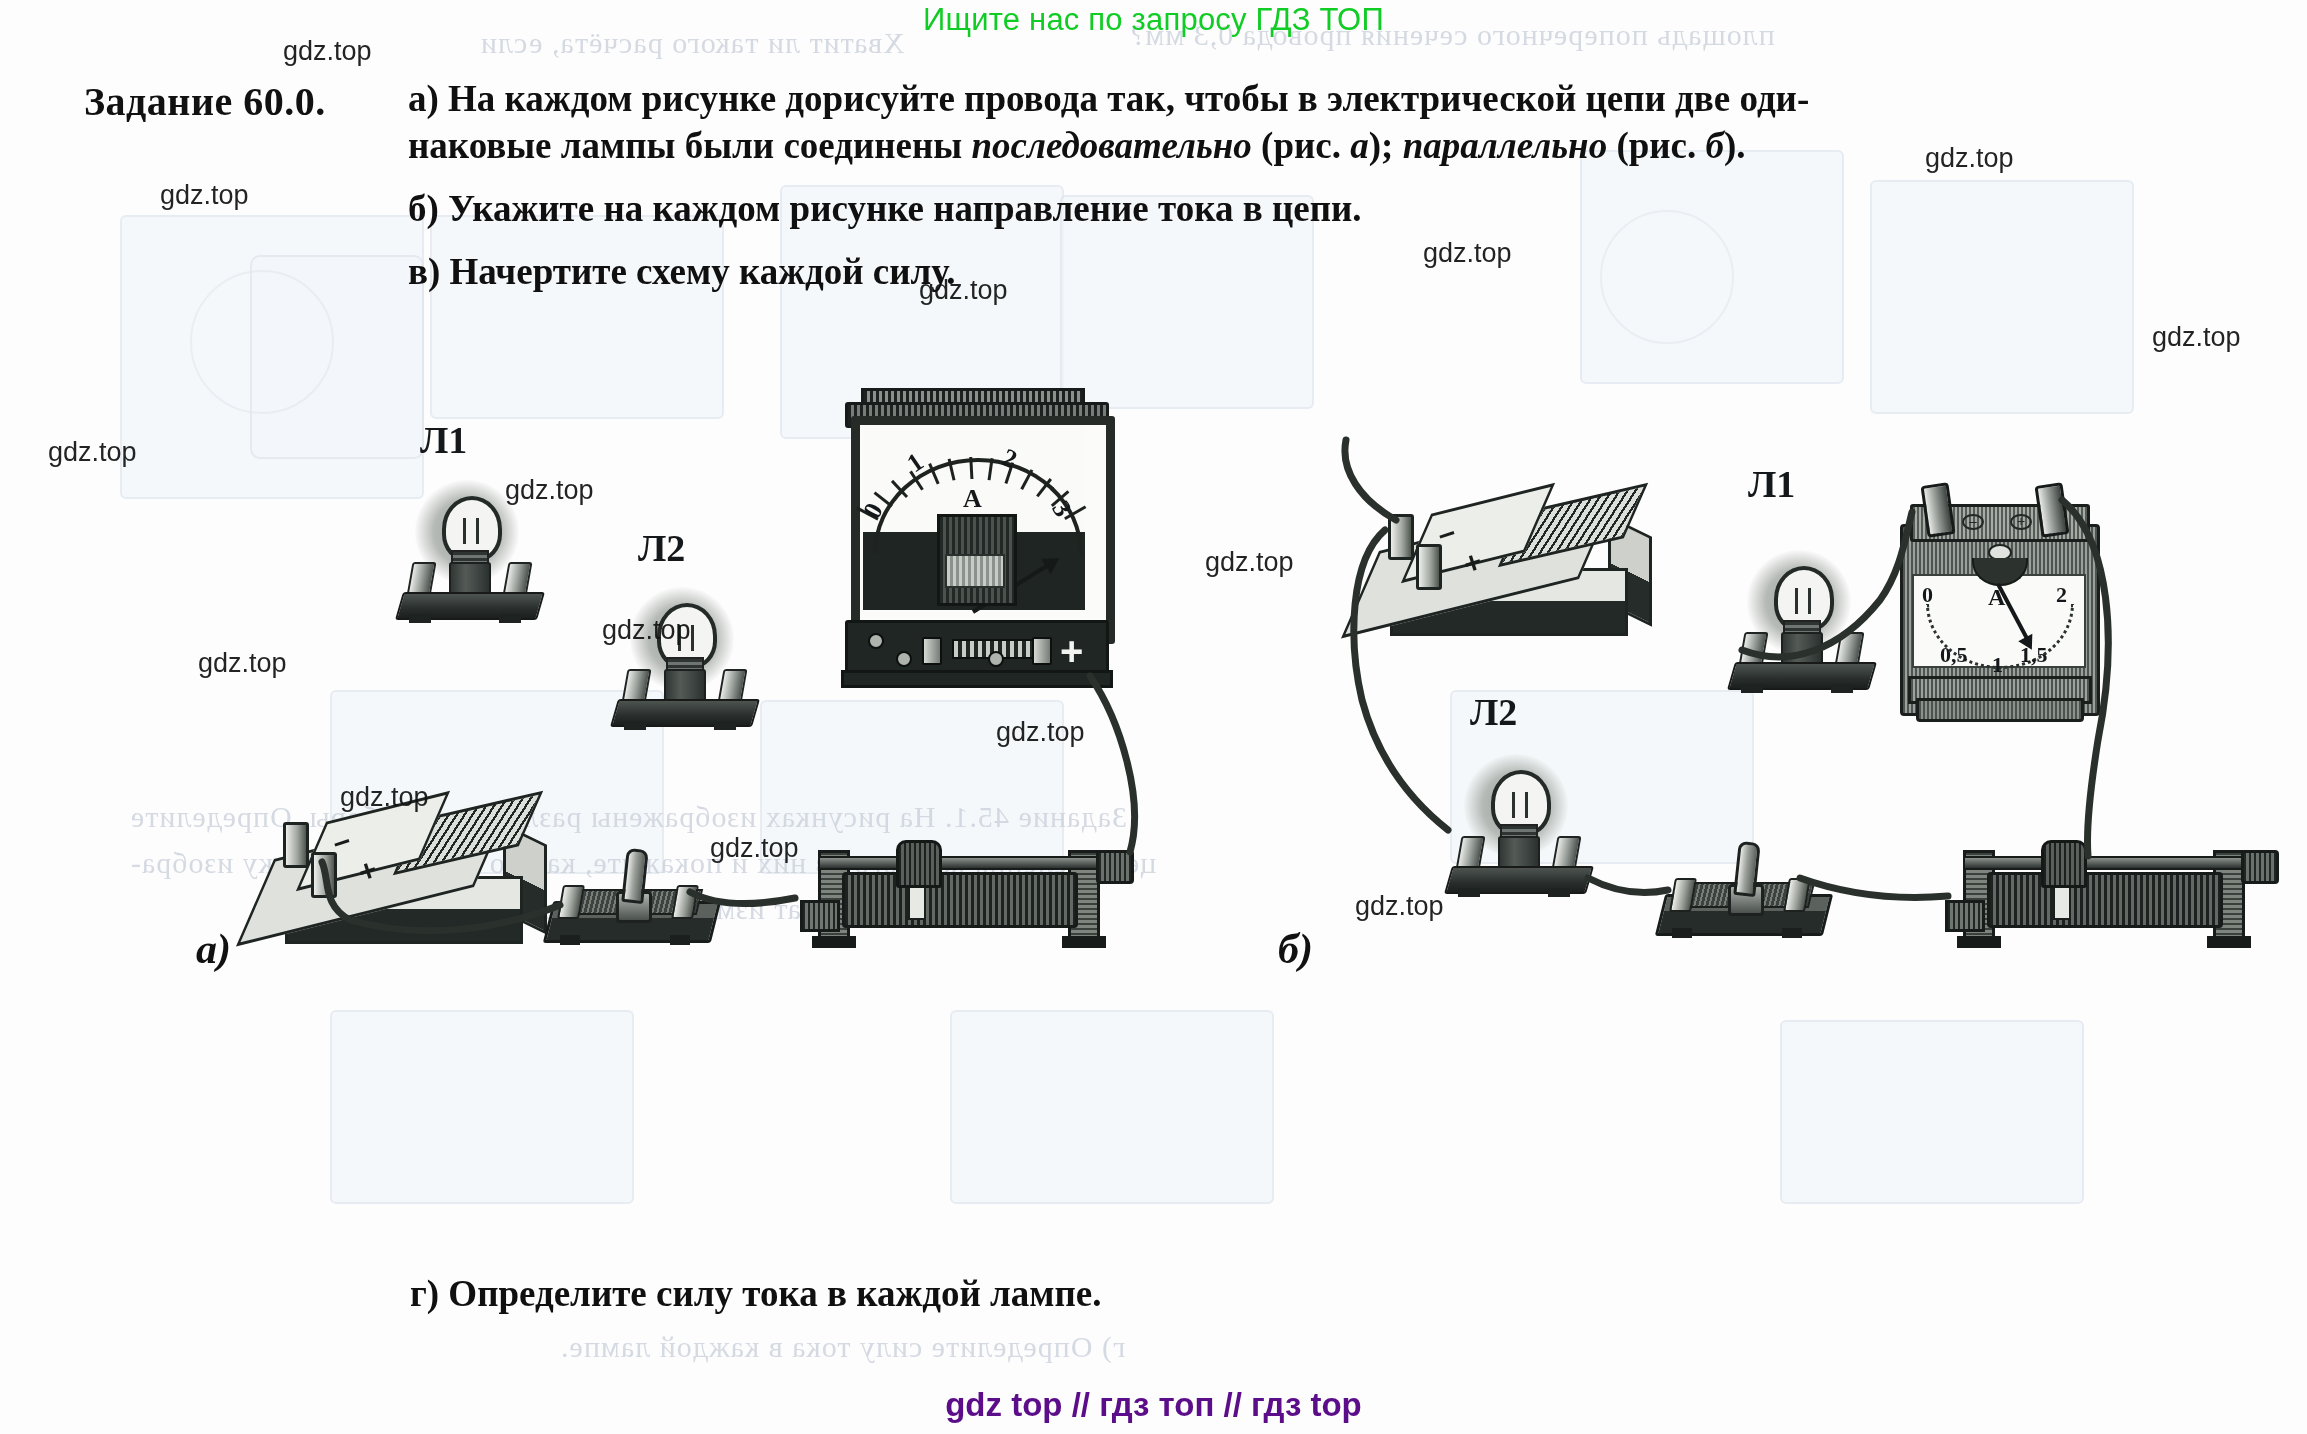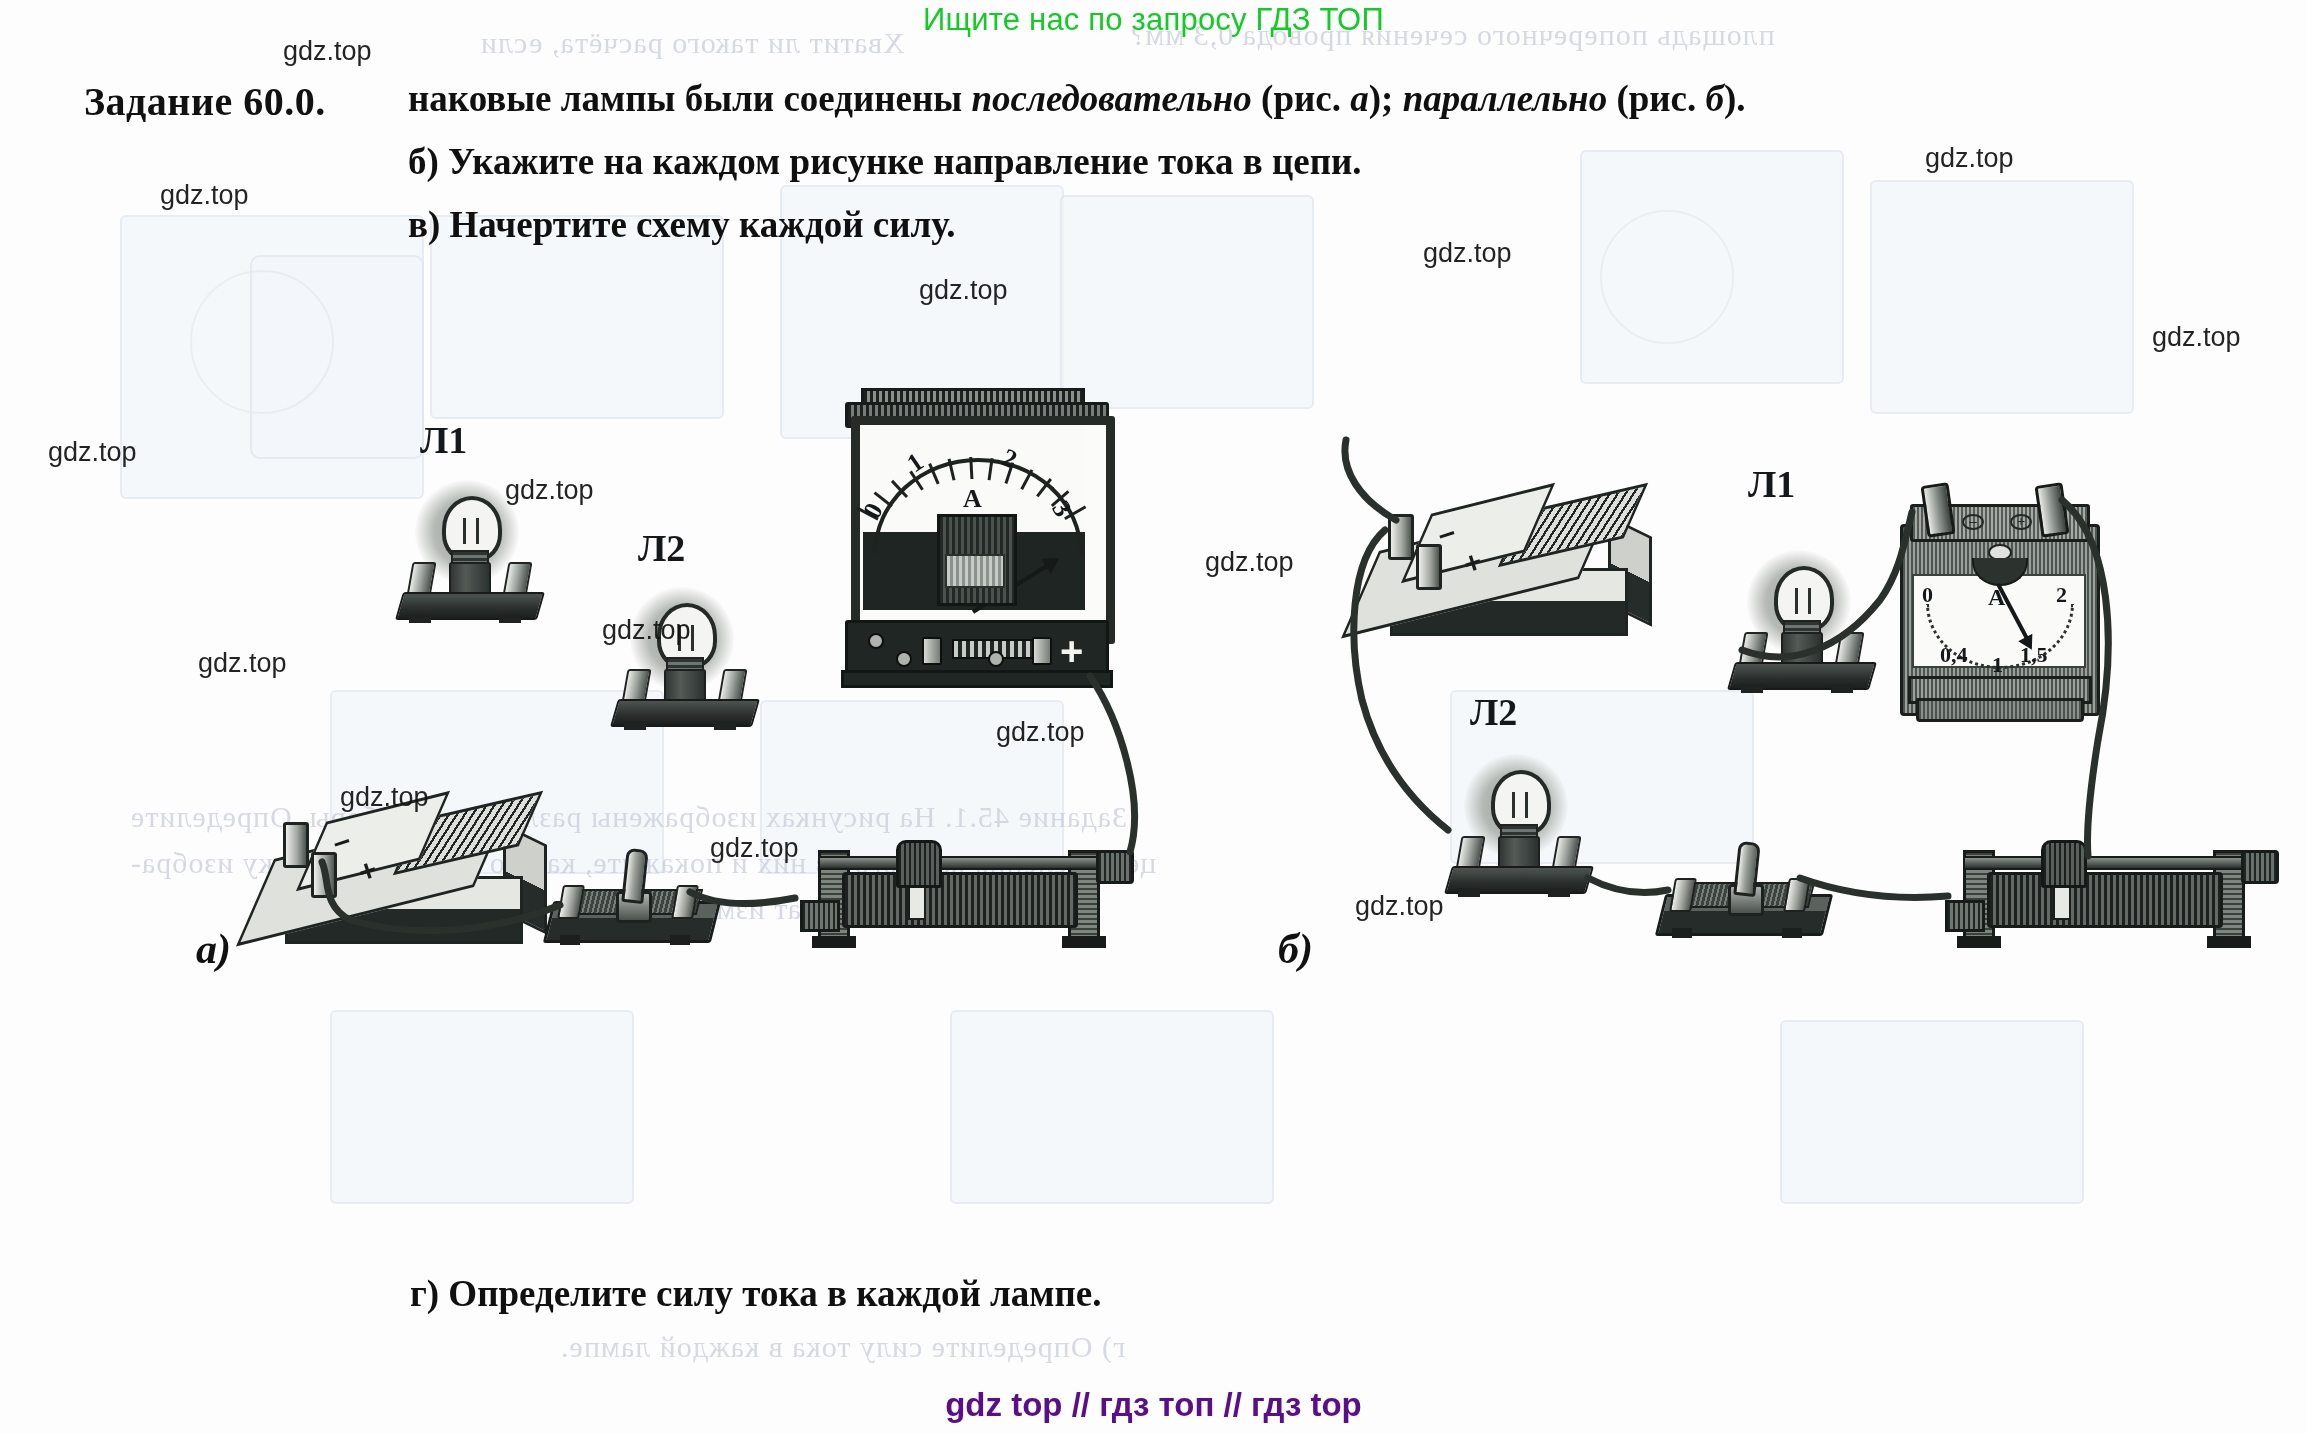--- a/index.html
+++ b/index.html
@@ -549,20 +549,21 @@
     <div class="ghost" style="left:130px;top:800px;">Задание 45.1. На рисунках изображены различные приборы. Определите</div>
     <div class="ghost" style="left:130px;top:846px;">цену деления каждого из них и покажите, как по каждому рисунку изобра-</div>
     <div class="ghost" style="left:420px;top:892px;">жён результат измерения этого прибора</div>
     <div class="ghost" style="left:560px;top:1330px;">г) Определите силу тока в каждой лампе.</div>
   </div>
 
   <div class="promo-top">Ищите нас по запросу ГДЗ ТОП</div>
 
   <div class="task-label">Задание 60.0.</div>
   <div class="task-body">
+    <div class="ln">а) На каждом рисунке дорисуйте провода так, чтобы в электрической цепи две оди-</div>
     <div class="ln"><span>наковые лампы были соединены </span><span class="it">последовательно</span><span> (рис. </span><span class="it">а</span><span>); </span><span class="it">параллельно</span><span> (рис. </span><span class="it">б</span><span>).</span></div>
     <div class="ln sp">б) Укажите на каждом рисунке направление тока в цепи.</div>
     <div class="ln sp">в) Начертите схему каждой силу.</div>
   </div>
   <div class="task-g">г) Определите силу тока в каждой лампе.</div>
 
   <div class="panel-letter" style="left:196px;top:925px;">а)</div>
   <div class="panel-letter" style="left:1278px;top:925px;">б)</div>
 
   <div class="comp-label" style="left:420px;top:418px;">Л1</div>
@@ -746,21 +747,21 @@
     <div class="post r"></div>
     <div class="sym l">–</div>
     <div class="sym r">+</div>
     <div class="screw"></div>
     <div class="face"></div>
     <div class="hub"></div>
     <div class="arcb"></div>
     <div class="needle"></div>
     <div class="unit">A</div>
     <div class="num" style="left:22px;top:82px;">0</div>
-    <div class="num" style="left:40px;top:142px;">0,4</div>
+    <div class="num" style="left:40px;top:142px;">0,5</div>
     <div class="num" style="left:92px;top:152px;">1</div>
     <div class="num" style="left:120px;top:142px;">1,5</div>
     <div class="num" style="left:156px;top:82px;">2</div>
     <div class="bottomband"></div>
     <div class="plinth"></div>
   </div>
 
   <svg class="wires" viewBox="0 0 2307 1434">
 
     <path d="M322,862 C330,880 322,905 350,920 C420,940 500,930 560,905"></path>

